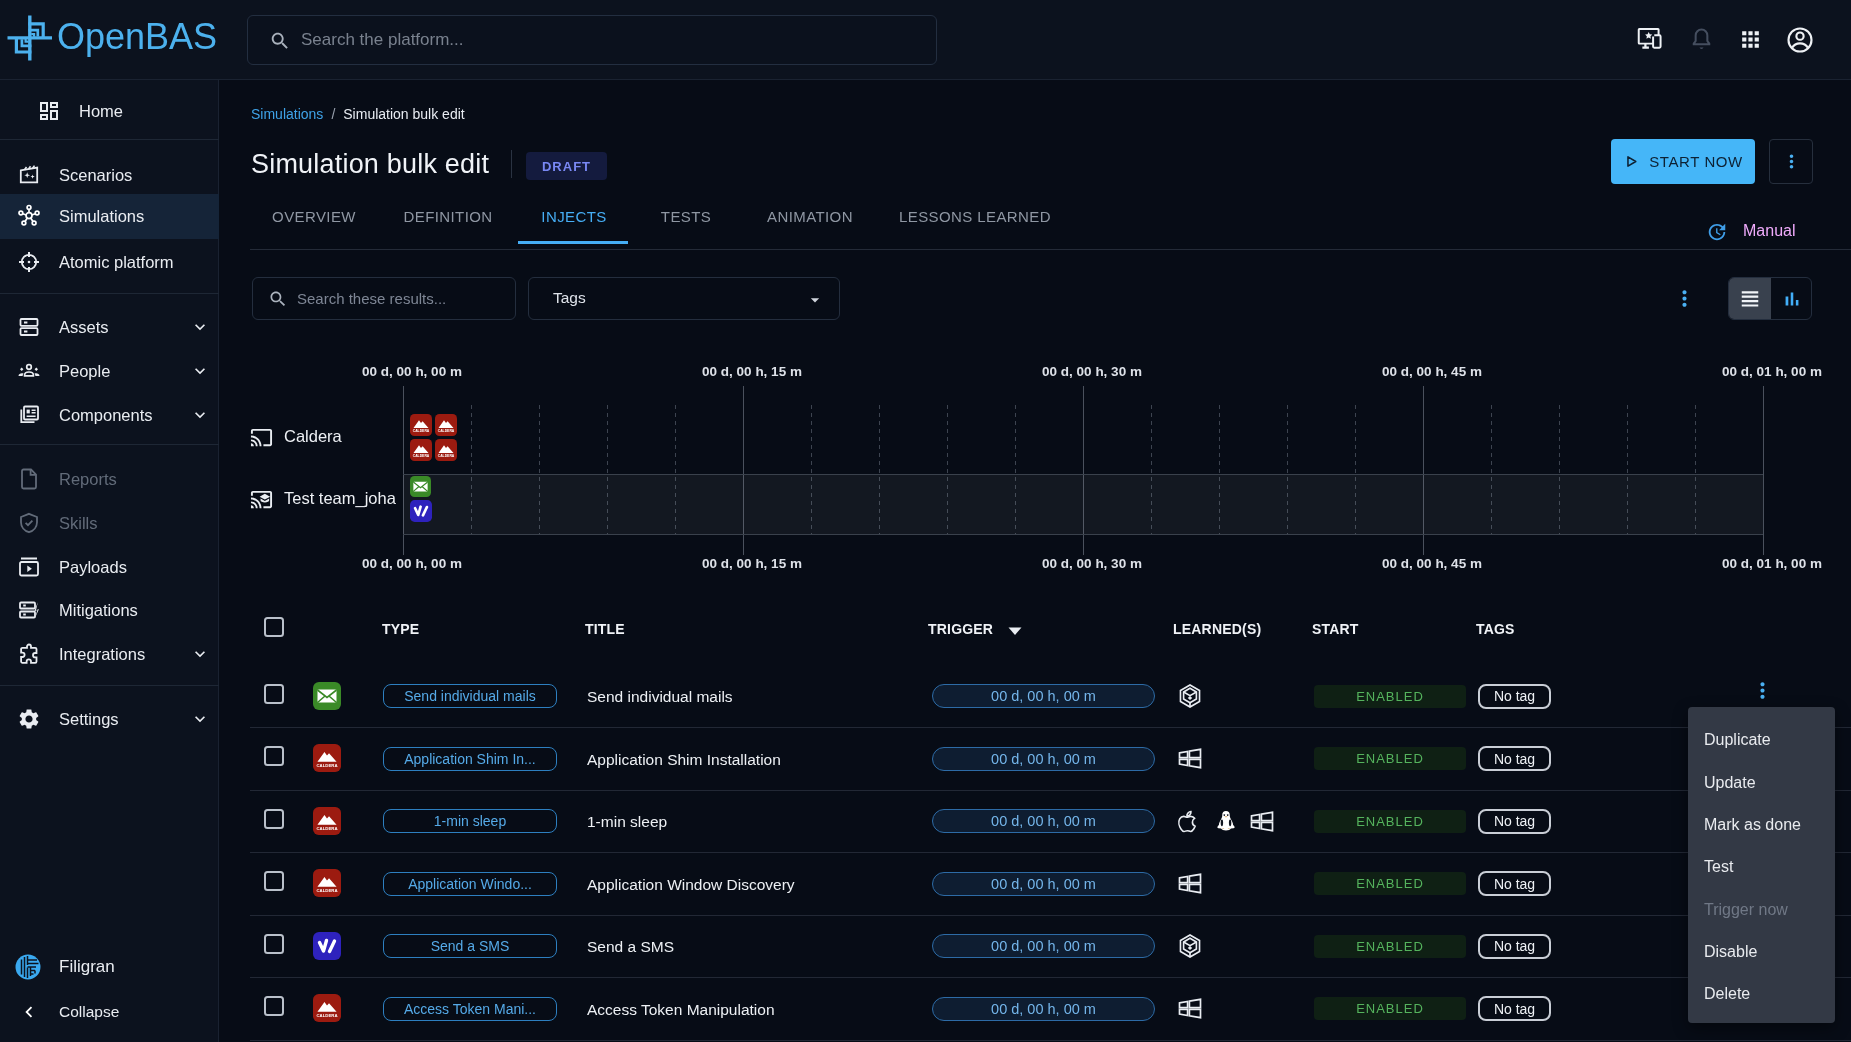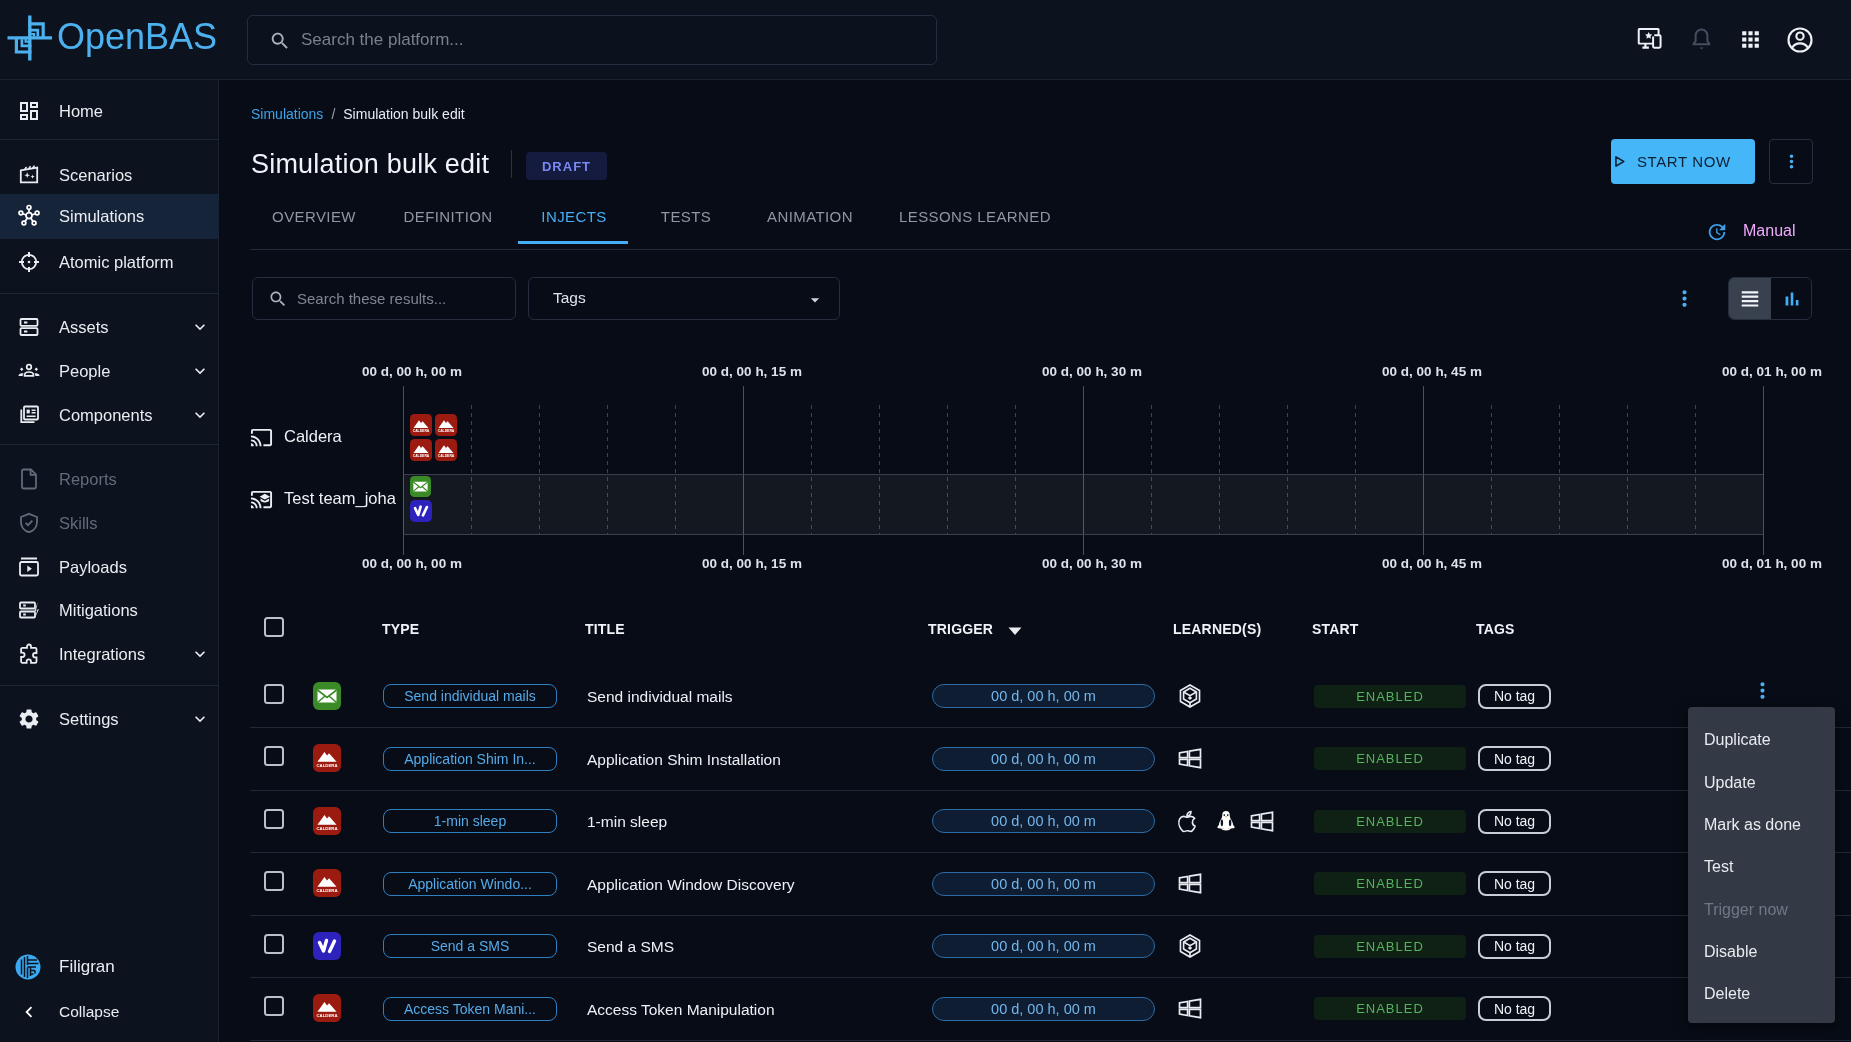--- a/index.html
+++ b/index.html
@@ -77,21 +77,21 @@
     <path d="M5.7 18.2 c1.3-2.3 3.6-3.5 6.3-3.5 s5 1.2 6.3 3.5"></path>
   </svg>
 </div>
 <div class="abs" id="sidebar">
   <div class="abs" style="left:0; top:114px; width:219px; height:45px; background:#152438;"></div>
   <div class="sdiv" style="top:59px;"></div>
   <div class="sdiv" style="top:213px;"></div>
   <div class="sdiv" style="top:364px;"></div>
   <div class="sdiv" style="top:605px;"></div>
 
-  <div class="sideitem" style="top:9px;">
+  <div class="sideitem" style="top:9px;margin-left:20px;">
     <svg class="ic" viewBox="0 0 24 24" fill="#e9ecf1">
         <path fill-rule="evenodd" d="M3 3h8v10H3V3zm2 2v6h4V5H5zm8-2h8v6h-8V3zm2 2v2h4V5h-4zM3 15h8v6H3v-6zm2 2v2h4v-2H5zm8-6h8v10h-8V11zm2 2v6h4v-6h-4z"></path>
       </svg>
     <div class="lbl">Home</div>
   </div>
   <div class="sideitem" style="top:73px;">
     <svg class="ic" viewBox="0 0 24 24" fill="none" stroke="#e9ecf1" stroke-width="1.8">
       <path d="M3.8 7.4 L20.2 4.5 V19.3 H3.8 Z"></path>
       <path d="M7.6 6.7 l1.9-2.7 M11.6 6 l1.9-2.7 M15.6 5.3 l1.9-2.7" stroke-width="1.6"></path>
       <path d="M10.2 9.3 l0.75 2.15 2.15 0.75 -2.15 0.75 -0.75 2.15 -0.75-2.15 -2.15-0.75 2.15-0.75 z" fill="#e9ecf1" stroke="none"></path>
@@ -229,21 +229,21 @@
 <div class="abs" id="main">
 
   <div class="abs" style="left:31px; top:26px; font-size:14px; color:#e8ecf2;">
     <span class="link">Simulations</span><span style="color:#9aa3b0; padding:0 8px;">/</span><span>Simulation bulk edit</span>
   </div>
 
   <div class="abs" style="left:31px; top:69px; font-size:27px; font-weight:400; color:#f0f3f7; letter-spacing:0.2px;">Simulation bulk edit</div>
   <div class="abs" style="left:291px; top:70px; width:1px; height:28px; background:#2a3342;"></div>
   <div class="abs" style="left:306px; top:72px; width:81px; height:28px; background:#141b3e; border-radius:4px; display:flex; align-items:center; justify-content:center; color:#7988f3; font-size:13px; font-weight:bold; letter-spacing:1px;">DRAFT</div>
 
-  <div class="abs" style="left:1391px; top:59px; width:144px; height:45px; background:#45b6f8; border-radius:4px; display:flex; align-items:center; gap:9px;">
+  <div class="abs" style="left:1391px; top:59px; width:144px; height:45px; background:#45b6f8; border-radius:4px; display:flex; align-items:center; justify-content:center; gap:9px;">
     <svg width="17" height="17" viewBox="0 0 24 24" fill="none" stroke="#0d2133" stroke-width="2.2" stroke-linejoin="round">
         <path d="M7 5.5 L18 12 L7 18.5 Z"></path>
       </svg>
     <span style="color:#0d2133; font-size:15px; font-weight:500; letter-spacing:0.6px;">START NOW</span>
   </div>
   <div class="abs" style="left:1549px; top:59px; width:44px; height:45px; border:1px solid #262f3d; border-radius:4px;">
     <svg class="abs" style="left:11px; top:11px;" width="21" height="21" viewBox="0 0 24 24" fill="#4ab0f2">
         <path d="M12 8c1.1 0 2-.9 2-2s-.9-2-2-2-2 .9-2 2 .9 2 2 2zm0 2c-1.1 0-2 .9-2 2s.9 2 2 2 2-.9 2-2-.9-2-2-2zm0 6c-1.1 0-2 .9-2 2s.9 2 2 2 2-.9 2-2-.9-2-2-2z"></path>
       </svg>
   </div>

